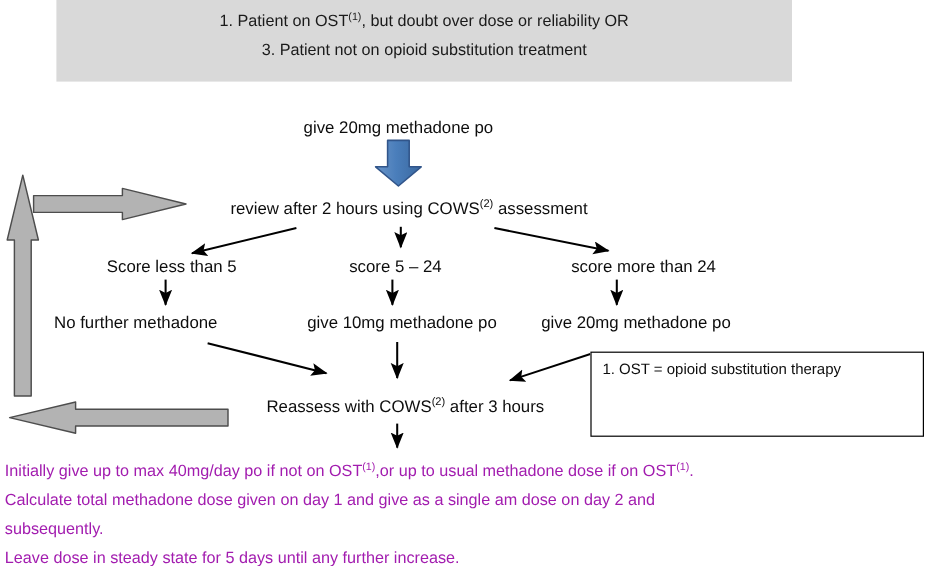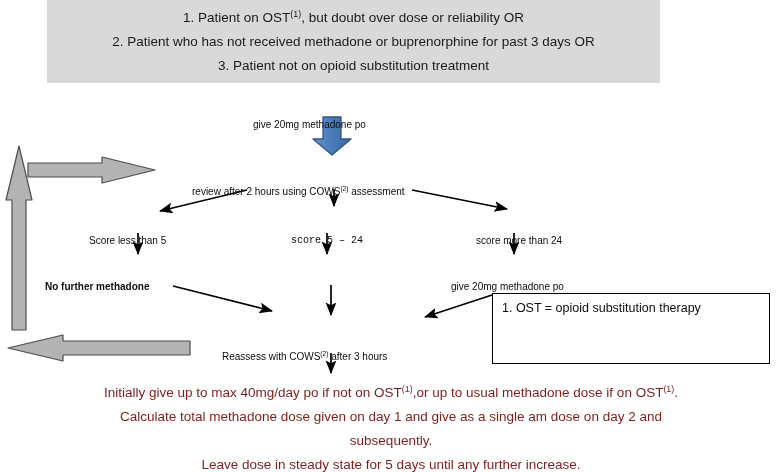--- a/index.html
+++ b/index.html
@@ -22,33 +22,32 @@
     position: absolute;
     left: 0;
     top: 0;
     width: 782px;
     height: 472px;
     pointer-events: none;
   }
   .node-text {
     position: absolute;
     font-family: "Liberation Sans", sans-serif;
-    font-size: 10px;
+    font-size: 14px;
     color: #0d0d0d;
     white-space: nowrap;
     line-height: 1.15;
-    margin-top: 21px;
   }
   
   #header-panel {
     position: absolute;
     left: 47px;
     top: 0px;
     width: 613px;
-    height: 83px;
+    height: 68px;
     background: #d9d9d9;
     box-sizing: border-box;
     padding-top: 6px;
   }
   #header-panel .hdr-line {
     text-align: center;
     font-size: 13.5px;
     color: #1a1a1a;
     line-height: 24px;
     white-space: nowrap;
@@ -80,32 +79,31 @@
   }
   
   #footer-block {
     position: absolute;
     left: 4px;
     top: 381px;
     width: 774px;
   }
   #footer-block .foot-line {
     font-size: 13.5px;
-    color: #7f1d1d;
+    color: #a21caf;
     line-height: 24px;
     font-family: "Liberation Sans", sans-serif;
-    text-align: center;
   }
   
   #n-give20-top  { left: 253px; top: 98px; }
   #n-review      { left: 192px; top: 165px; }
   #n-score-low   { left: 89px;  top: 214px; }
-  #n-score-mid   { left: 291px; top: 214px; font-family: Liberation Mono, monospace; }
+  #n-score-mid   { left: 291px; top: 214px; }
   #n-score-high  { left: 476px; top: 214px; }
-  #n-nofurther   { left: 45px;  top: 260px; font-weight: bold; }
+  #n-nofurther   { left: 45px;  top: 260px; }
   #n-give10      { left: 256px; top: 260px; }
   #n-give20-bot  { left: 451px; top: 260px; }
   #n-reassess    { left: 222px; top: 330px; }
 </style>
 </head>
 <body>
 
 <div id="page">
 
   <svg id="svg-layer" viewBox="0 0 782 472" xmlns="http://www.w3.org/2000/svg">
@@ -157,35 +155,35 @@
 
     <g>
       <path d="M28,163 L102,163 L102,157 L155,170 L102,183 L102,177 L28,177 Z" fill="#b3b3b3" stroke="#4d4d4d" stroke-width="1.2" stroke-linejoin="round"></path>
     </g>
   </svg>
 
   <div id="header-panel">
     <div class="hdr-line">
       <span>1. Patient on OST</span><sup>(1)</sup><span>, but doubt over dose or reliability OR</span>
     </div>
-    <div class="hdr-line">2. Patient who has not received methadone or buprenorphine for past 3 days OR</div>
     <div class="hdr-line">3. Patient not on opioid substitution treatment</div>
   </div>
 
   <div class="node-text" id="n-give20-top">give 20mg methadone po</div>
 
   <div class="node-text" id="n-review">
     <span>review after 2 hours using COWS</span><sup>(2)</sup><span> assessment</span>
   </div>
 
   <div class="node-text" id="n-score-low">Score less than 5</div>
   <div class="node-text" id="n-score-mid">score 5 – 24</div>
   <div class="node-text" id="n-score-high">score more than 24</div>
 
   <div class="node-text" id="n-nofurther">No further methadone</div>
+  <div class="node-text" id="n-give10">give 10mg methadone po</div>
   <div class="node-text" id="n-give20-bot">give 20mg methadone po</div>
 
   <div class="node-text" id="n-reassess">
     <span>Reassess with COWS</span><sup>(2)</sup><span> after 3 hours</span>
   </div>
 
   <div id="legend-box">
     <div class="legend-line">1. OST = opioid substitution therapy</div>
   </div>
 

